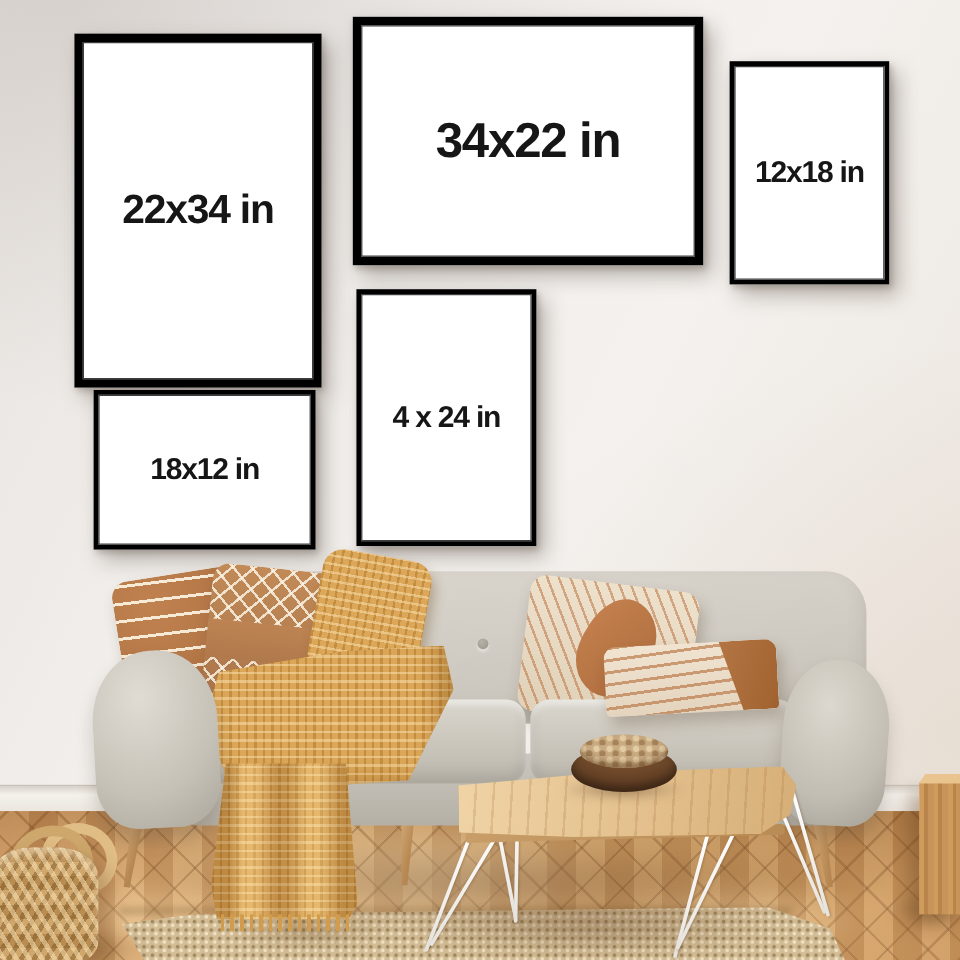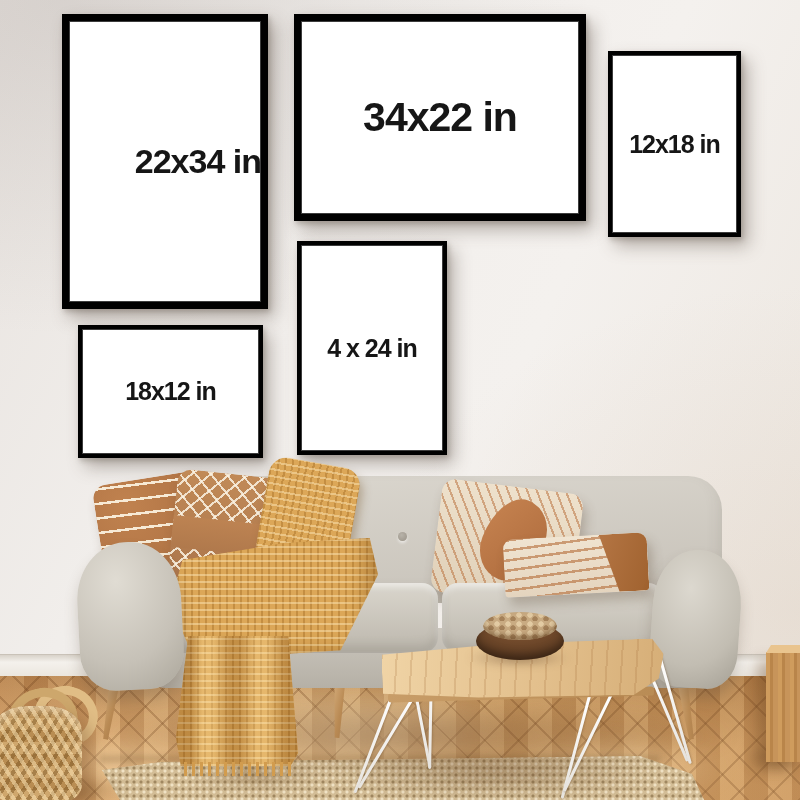--- a/index.html
+++ b/index.html
@@ -55,21 +55,21 @@
   .basket-shadow{left:8px;top:776px;width:120px;height:28px;background:radial-gradient(rgba(100,66,30,.45),rgba(100,66,30,0) 70%);filter:blur(6px);}
   .cube-shadow{left:742px;top:742px;width:70px;height:30px;background:radial-gradient(rgba(95,60,28,.45),rgba(95,60,28,0) 70%);filter:blur(6px);}
   
   .frame{
     position:absolute;background:#fff;border:7px solid #000000;
     box-shadow:7px 9px 16px rgba(86,74,64,.38), 2px 3px 5px rgba(86,74,64,.28), inset 0 0 0 1px #3d3d3d;
     display:flex;align-items:center;justify-content:center;
   }
   .frame.thin{border-width:4px;}
   .frame .lbl{font-weight:bold;color:#161616;letter-spacing:-1px;white-space:nowrap;}
-  .f1{left:62px;top:14px;width:192px;height:281px;justify-content:flex-end;}
+  .f1{left:62px;top:28px;width:192px;height:281px;}
   .f1 .lbl{font-size:34px;}
   .f2{left:294px;top:14px;width:278px;height:193px;}
   .f2 .lbl{font-size:41px;}
   .f3{left:608px;top:27px;width:125px;height:178px;margin-top:24px;}
   .f3 .lbl{font-size:25px;}
   .f4{left:297px;top:241px;width:142px;height:206px;}
   .f4 .lbl{font-size:25px;}
   .f5{left:485px;top:242px;width:213px;height:148px;}
   .f5 .lbl{font-size:29px;}
   .f6{left:78px;top:325px;width:177px;height:125px;}

